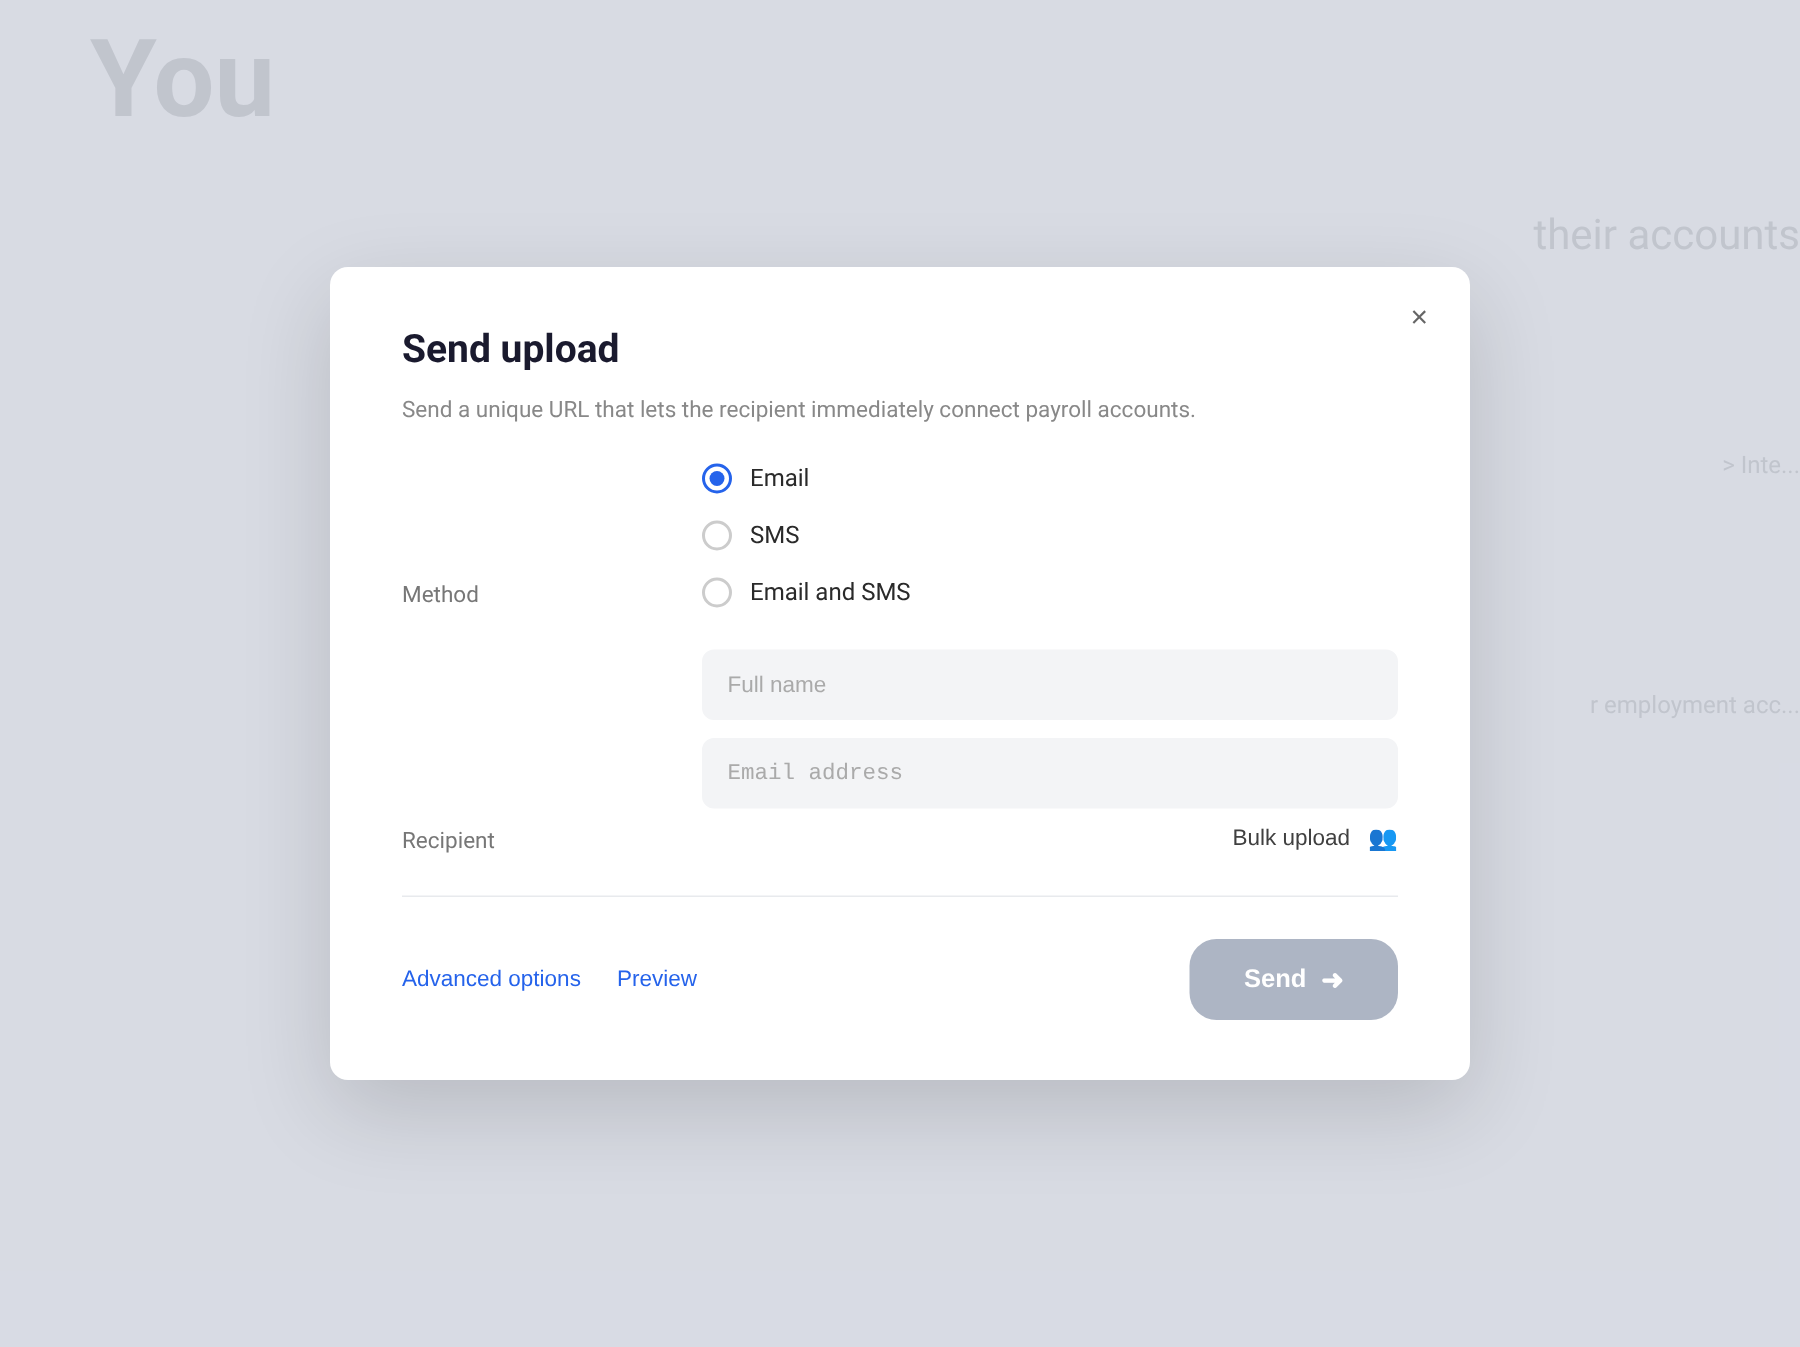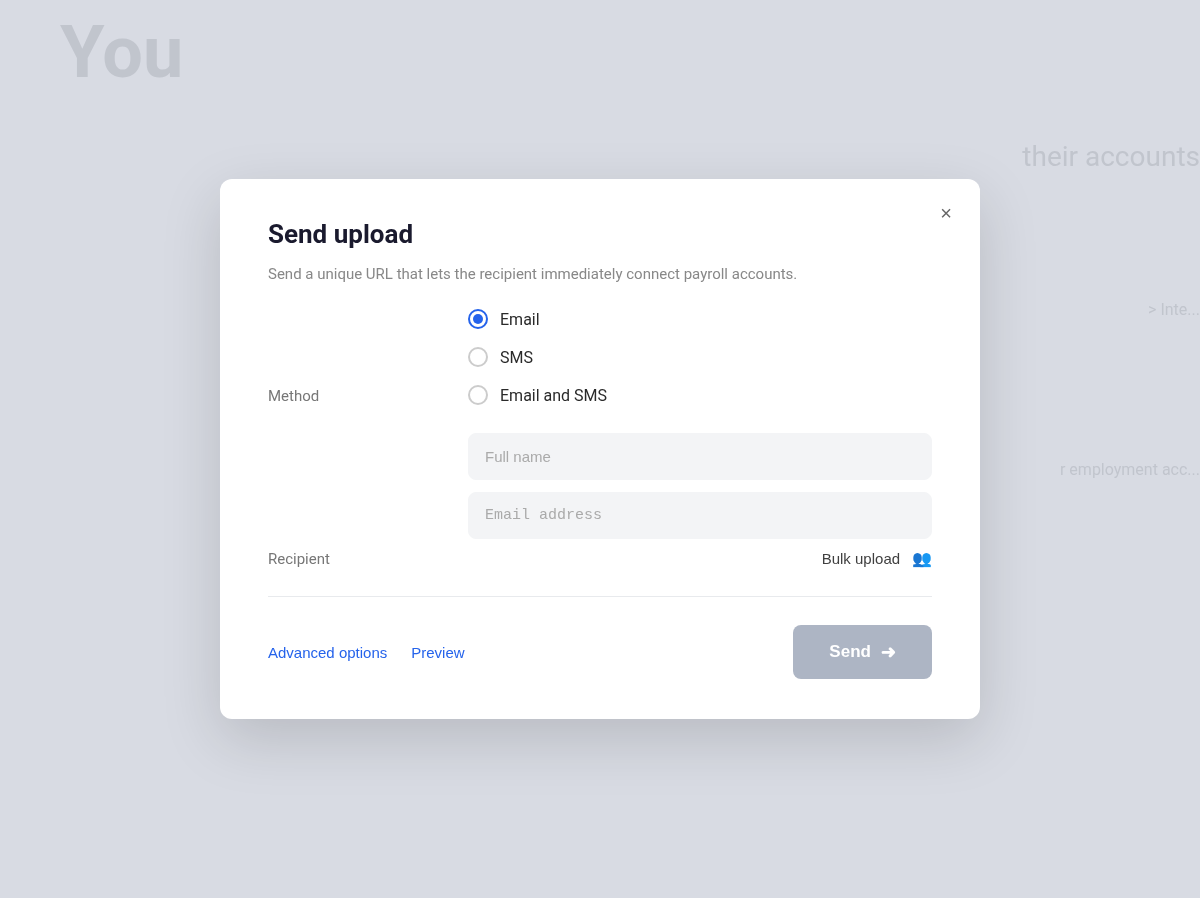--- a/index.html
+++ b/index.html
@@ -236,21 +236,21 @@
       color: #2563eb;
       font-size: 15px;
       cursor: pointer;
       text-decoration: none;
     }
 
     .send-btn {
       background: #adb5c4;
       color: #fff;
       border: none;
-      border-radius: 8px;
+      border-radius: 18px;
       padding: 16px 36px;
       font-size: 17px;
       font-weight: 600;
       cursor: pointer;
       display: flex;
       align-items: center;
       gap: 10px;
     }
 
     .send-arrow {

